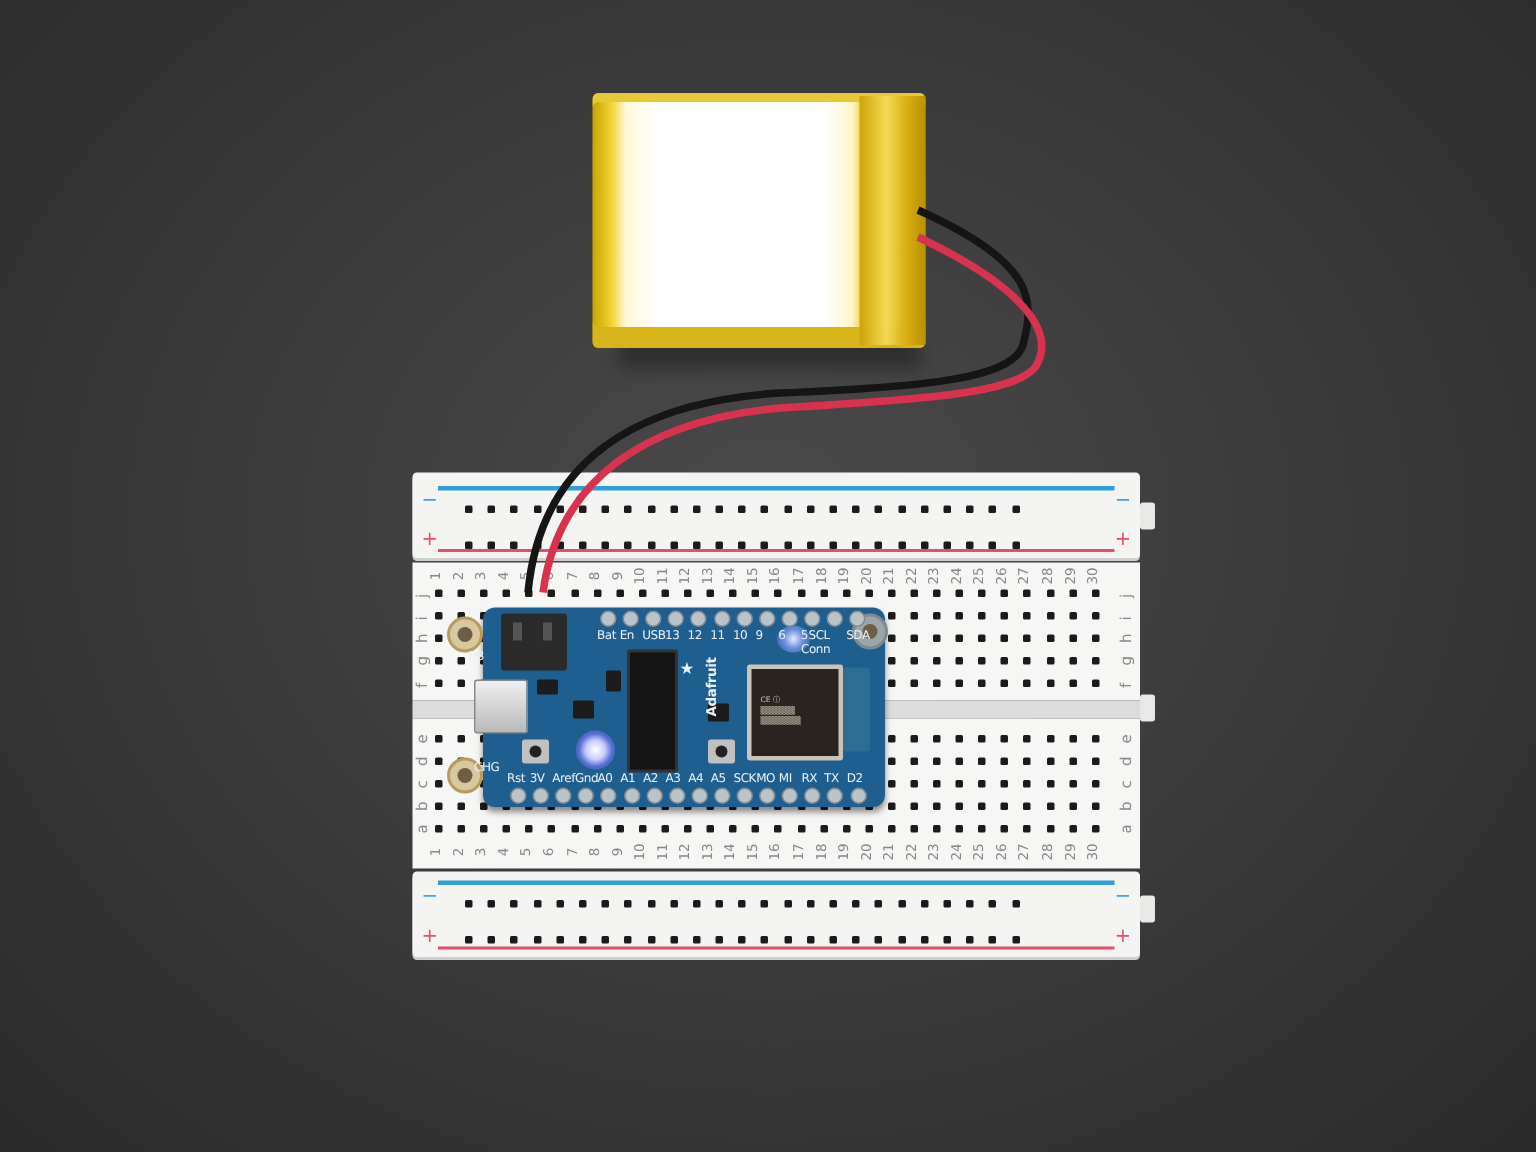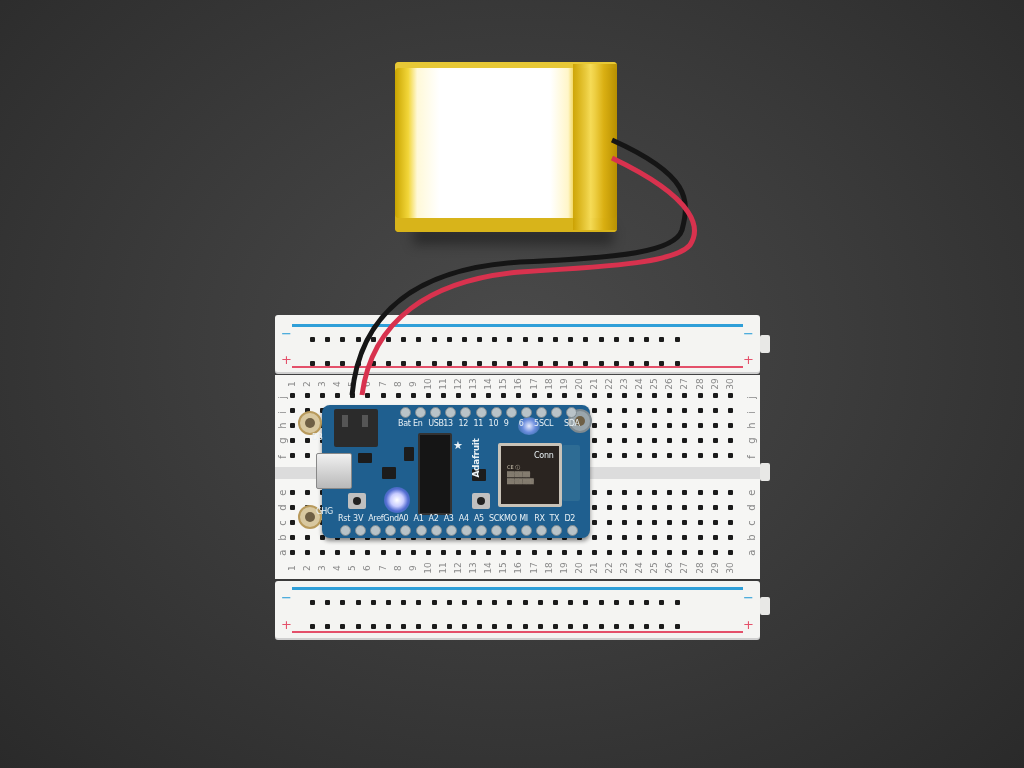--- a/index.html
+++ b/index.html
@@ -676,21 +676,21 @@
       <span class="silk" style="left: 167px; top: 109px;">SCK</span>
       <span class="silk" style="left: 182.1px; top: 109px;">MO</span>
       <span class="silk" style="left: 197.2px; top: 109px;">MI</span>
       <span class="silk" style="left: 212.3px; top: 109px;">RX</span>
       <span class="silk" style="left: 227.4px; top: 109px;">TX</span>
       <span class="silk" style="left: 242.5px; top: 109px; text-align: right;">D2</span>
     </div>
 
   <span class="silk" style="left:-10px;top:28px;">D3</span>
   <span class="silk" style="left:-6px;top:102px;">CHG</span>
-  <span class="silk" style="left:212px;top:23px;margin-top:23px;">Conn</span>
+  <span class="silk" style="left:212px;top:23px;">Conn</span>
   <span class="silk" style="left:134px;top:48px;transform:rotate(-90deg);font-size:9px;font-weight:bold;">Adafruit</span>
   <span class="silk" style="left:131px;top:34px;font-size:11px;">★</span>
 </div>
 
 <svg class="wires" width="1024" height="768">
   <path d="M612 140 C 690 175, 690 200, 682 230 C 675 252, 620 258, 520 262 C 420 268, 360 310, 352 395" fill="none" stroke="#151515" stroke-width="5"></path>
   <path d="M612 158 C 700 200, 700 230, 690 245 C 675 262, 620 266, 520 272 C 430 280, 372 320, 362 395" fill="none" stroke="#d8324e" stroke-width="5"></path>
 </svg>
 
 </body></html>

